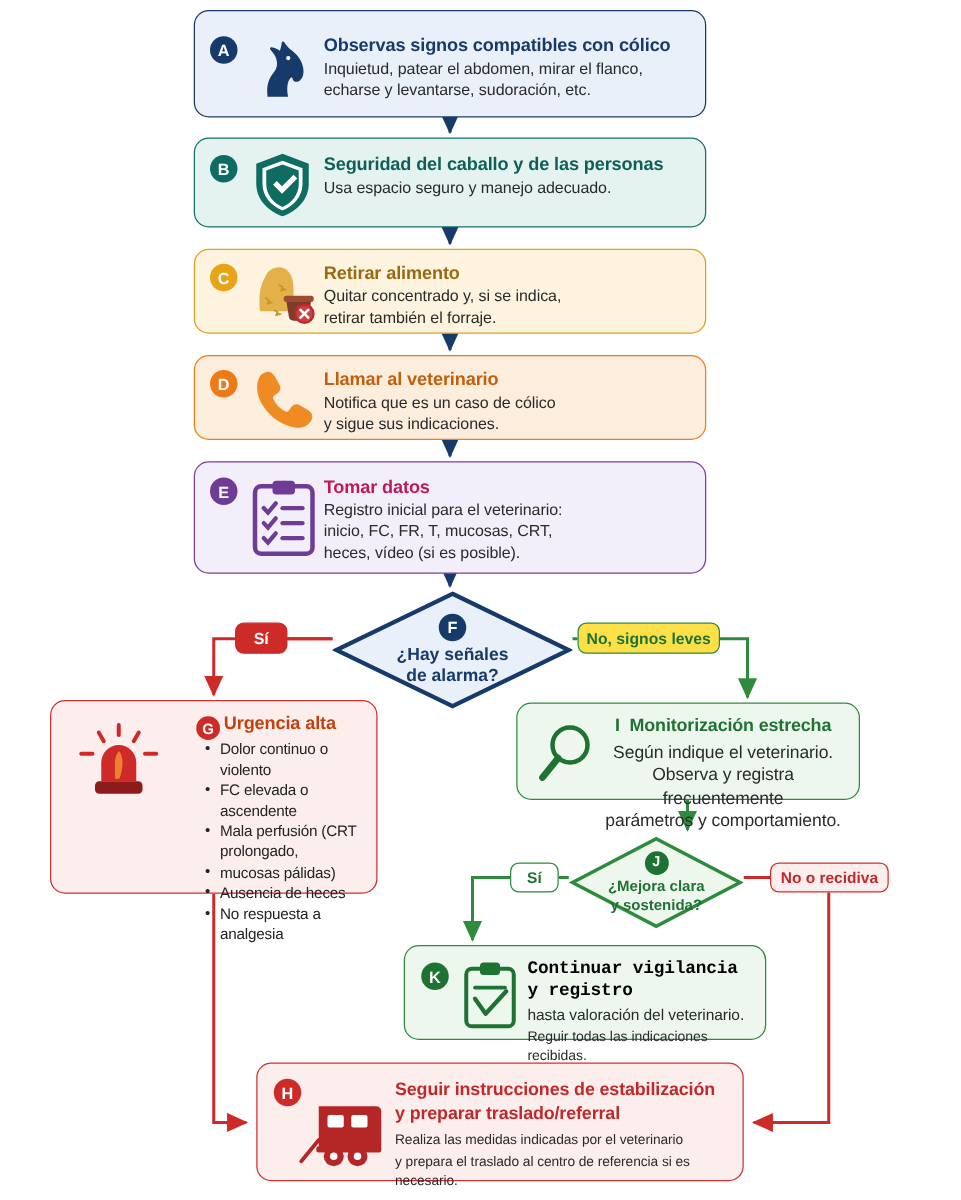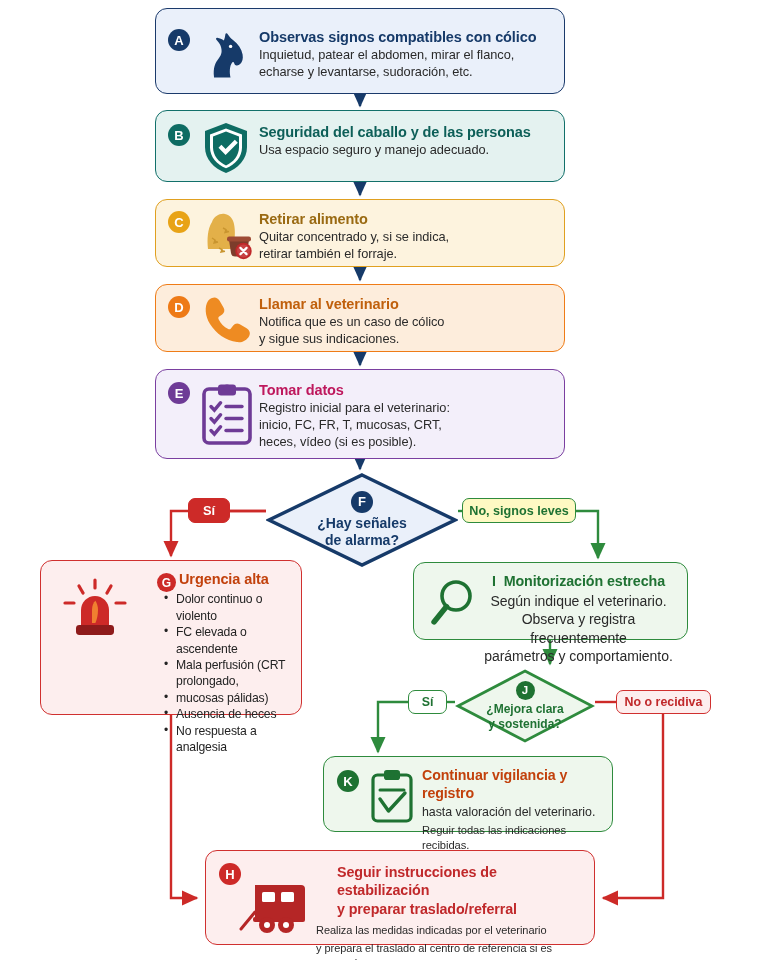--- a/index.html
+++ b/index.html
@@ -113,31 +113,31 @@
   #cardI .body{left:64px;top:10px;right:8px;text-align:center;}
   #cardI .ttl{color:#1f7233;font-size:14.3px;}
   #cardI .sub{font-size:14px;}
 
   
   #cardK{left:323px;top:756px;width:290px;height:76px;
     background:#eef7ed;border-color:#2e8b3d;}
   #cardK .badge{background:#1e7232;left:13px;top:13px;}
   #cardK .ic{left:44px;top:10px;width:48px;height:58px;}
   #cardK .body{left:98px;top:10px;right:8px;}
-  #cardK .ttl{color:#c2410c;font-size:14.2px;}
+  #cardK .ttl{color:#000000;font-size:14.2px;font-family:Liberation Mono, monospace;}
   #cardK .sub{font-size:12.4px;}
   #cardK .sub.small{font-size:11.2px;margin-top:3px;}
 
   
   #cardH{left:205px;top:850px;width:390px;height:95px;
     background:#fdeeee;border-color:#d0302f;}
   #cardH .badge{background:#cd2a28;left:13px;top:12px;}
   #cardH .ic{left:33px;top:28px;width:72px;height:56px;}
   #cardH .body{left:110px;top:13px;right:10px;}
-  #cardH .ttl{color:#c0282a;font-size:14.3px;margin-left:21px;}
+  #cardH .ttl{color:#c0282a;font-size:14.3px;}
   #cardH .sub{font-size:11px;margin-top:4px;}
 
   
   .diamond{position:absolute;}
   .diamond .dtext{
     position:absolute;left:0;top:0;width:100%;height:100%;
     display:flex;flex-direction:column;align-items:center;justify-content:center;
     text-align:center;pointer-events:none;
   }
   .diamond .dbadge{
@@ -160,21 +160,21 @@
   .elabel{
     position:absolute;box-sizing:border-box;
     display:flex;align-items:center;justify-content:center;
     border-radius:7px;
     font-weight:bold;
     white-space:nowrap;
   }
   #labSi{left:188px;top:498px;width:42px;height:25px;
     background:#cd2a28;border:1.5px solid #cd2a28;color:#fff;font-size:12.8px;}
   #labNoLeves{left:462px;top:498px;width:114px;height:25px;
-    background:#fef9c3;border:1.5px solid #2e8b3d;color:#1f7233;font-size:12.6px;}
+    background:#fde047;border:1.5px solid #2e8b3d;color:#1f7233;font-size:12.6px;}
   #labSi2{left:408px;top:690px;width:39px;height:24px;
     background:#ffffff;border:1.5px solid #2e8b3d;color:#1f7233;font-size:12.4px;}
   #labNoRec{left:616px;top:690px;width:95px;height:24px;
     background:#fdeeee;border:1.5px solid #d0302f;color:#c0282a;font-size:12.4px;}
 </style>
 </head>
 <body>
 
 <div id="stage">
 

